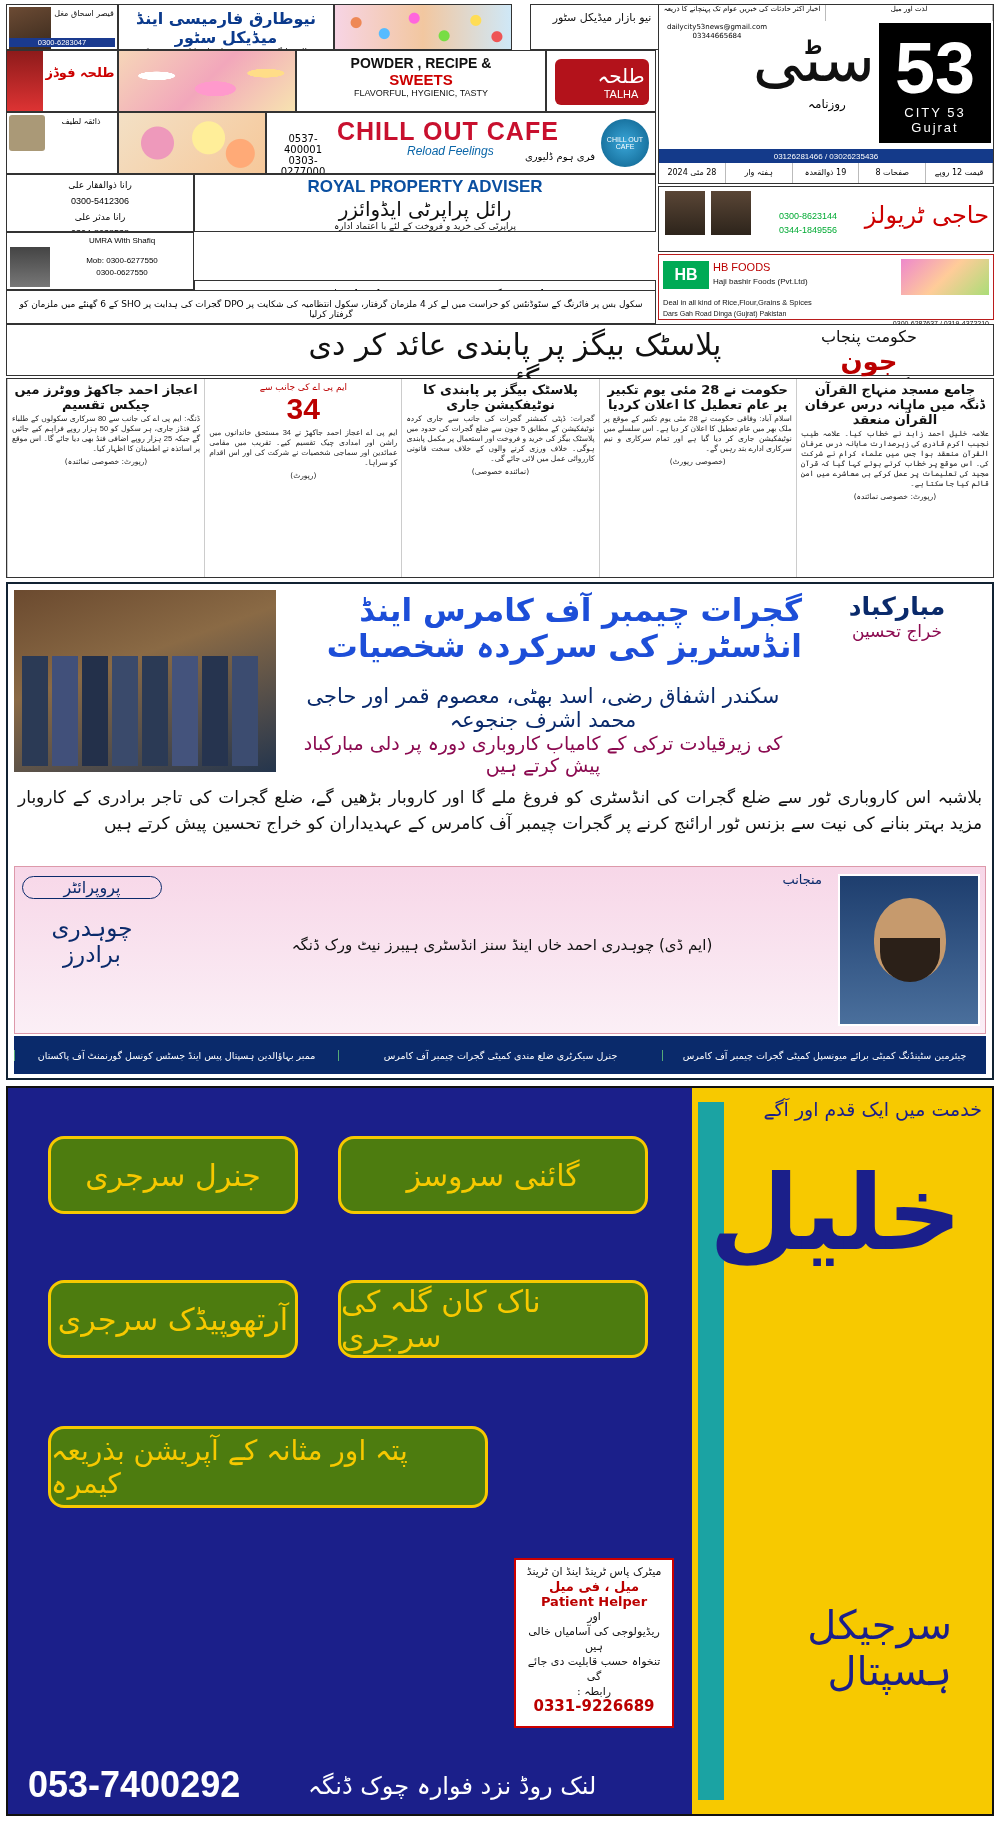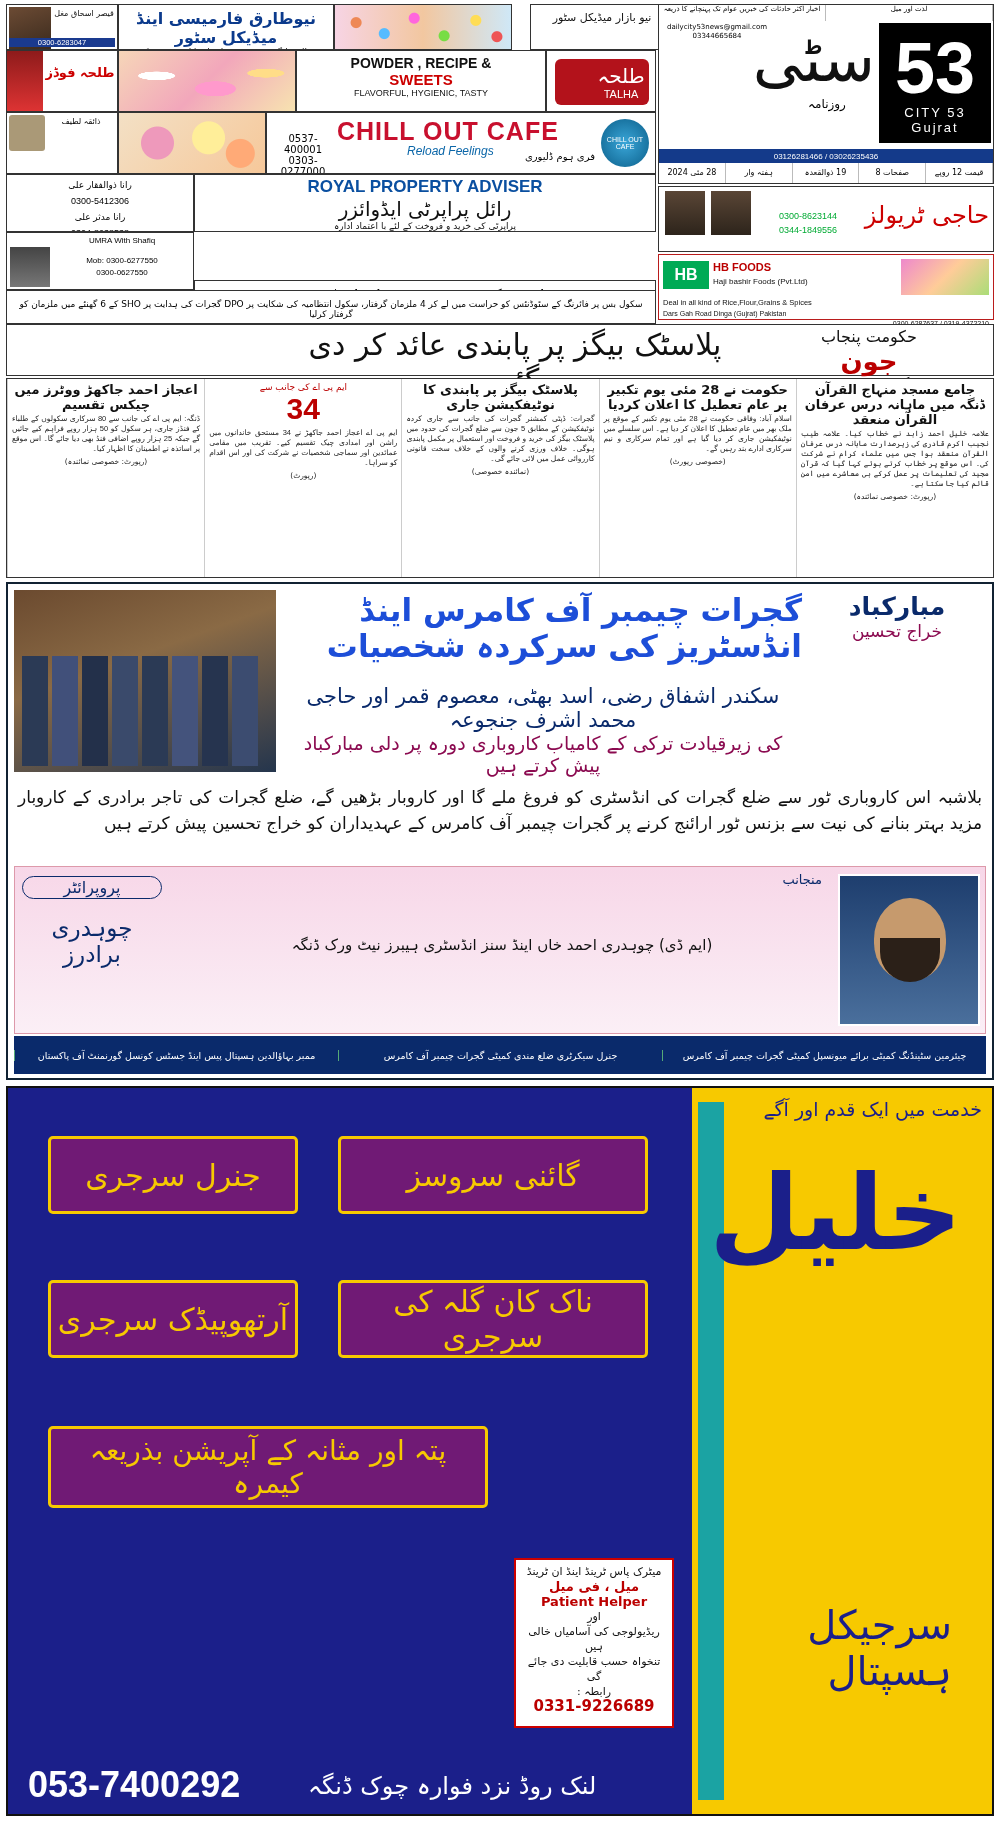--- a/index.html
+++ b/index.html
@@ -120,21 +120,21 @@
   .mh-meta { position:absolute; left:0; bottom:0; width:100%; height:20px; font-size:8px; display:flex; }
   .mh-meta > div { flex:1; text-align:center; border-right:1px solid #bbb; line-height:20px; }
 
   #hajji { position:absolute; left:658px; top:186px; width:336px; height:66px; border:1px solid #333; background:#fff; }
   #hajji .ph { position:absolute; width:40px; height:44px; top:4px; background:linear-gradient(#5a4636,#2d241b); }
   #hajji .nm { position:absolute; right:4px; top:14px; font-size:24px; color:#c00; }
   #hajji .tel { position:absolute; left:120px; top:24px; font-size:9px; color:#0a3; }
 
   #hbfoods { position:absolute; left:658px; top:254px; width:336px; height:66px; border:1px solid #b91c1c; background:#fff; }
   #hbfoods .logo { position:absolute; left:4px; top:6px; width:46px; height:28px; background:#0a5; color:#fff; font-size:16px; font-weight:bold; }
-  #hbfoods .t1 { position:absolute; left:54px; top:6px; font-size:11px; color:#b00; font-weight:bold;text-align:right; }
+  #hbfoods .t1 { position:absolute; left:54px; top:6px; font-size:11px; color:#b00; font-weight:normal;text-align:right; }
   #hbfoods .t2 { position:absolute; left:54px; top:22px; font-size:8px; color:#111; }
   #hbfoods .t3 { position:absolute; left:4px; bottom:12px; font-size:7.5px; color:#111; }
   #hbfoods .t4 { position:absolute; left:4px; bottom:2px; font-size:7px; color:#111; }
   #hbfoods .pic { position:absolute; right:4px; top:4px; width:88px; height:36px;
       background:linear-gradient(135deg,#e8c,#fc9,#ad7); }
 
   
   #headline-band { position:absolute; left:6px; top:324px; width:988px; height:52px;
      border:1px solid #333; background:#fff; }
   #headline-band .lead { position:absolute; right:4px; top:2px; width:240px; text-align:center; }
@@ -201,23 +201,23 @@
   
   #hospital { position:absolute; left:6px; top:1086px; width:988px; height:730px;
      background:#1b1f8a; border:2px solid #111; }
   #hospital .right { position:absolute; right:0; top:0; width:300px; height:100%;
      background:#f7c900; }
   #hospital .right .tag { position:absolute; right:10px; top:10px; font-size:19px; color:#1b1f8a; }
   #hospital .right .name { position:absolute; right:30px; top:70px; font-size:104px; color:#1b1f8a;
      font-weight:bold; line-height:110px; }
   #hospital .right .sub { position:absolute; right:40px; bottom:120px; font-size:40px; color:#1b1f8a; }
   #hospital .right .teal { position:absolute; left:6px; top:14px; width:26px; bottom:14px; background:#1ba3a3; }
-  .hbtn { position:absolute; border:3px solid #f7c900; border-radius:5px; color:#f7c900;
-     font-size:30px; display:flex; align-items:center; justify-content:center; text-align:center;
-     background:#701a75; }
+  .hbtn { position:absolute; border:3px solid #f7c900; border-radius:16px; color:#f7c900;
+     font-size:30px; display:flex; align-items:center; justify-content:center; text-align:left;
+     background:#4d7c0f; }
   #hospital .phone { position:absolute; left:20px; bottom:8px; font-size:36px; color:#fff; font-weight:bold; }
   #hospital .addr { position:absolute; left:300px; bottom:14px; font-size:24px; color:#fff; }
   #hospital .helper { position:absolute; left:506px; bottom:86px; width:160px; height:170px;
      background:#fff; border:2px solid #c00; color:#111; font-size:11px; text-align:center;
      padding:4px; line-height:15px; }
   #hospital .helper .hl { color:#b00; font-weight:bold; font-size:13px; }
   #hospital .helper .tel { color:#b00; font-weight:bold; font-size:15px; }
 </style>
 </head>
 <body>

